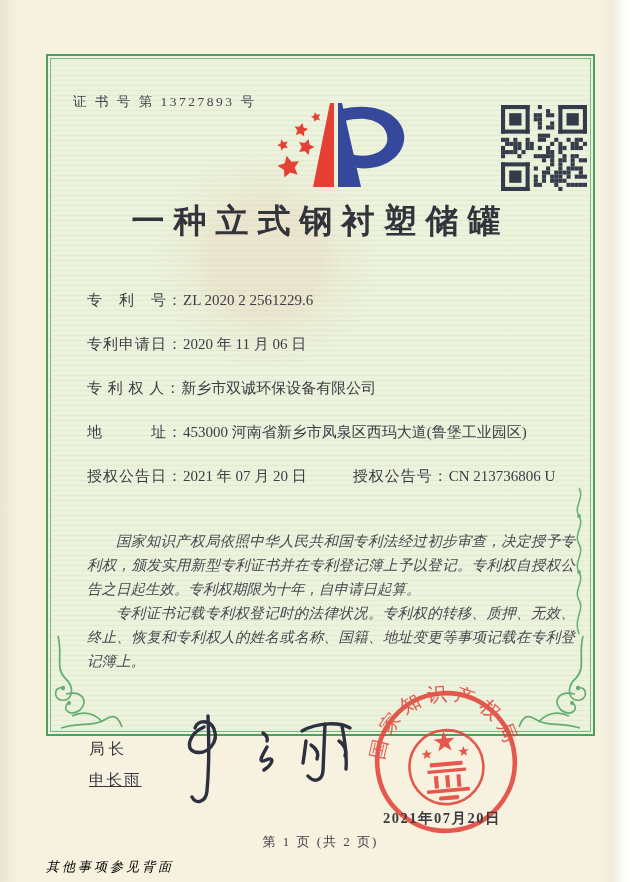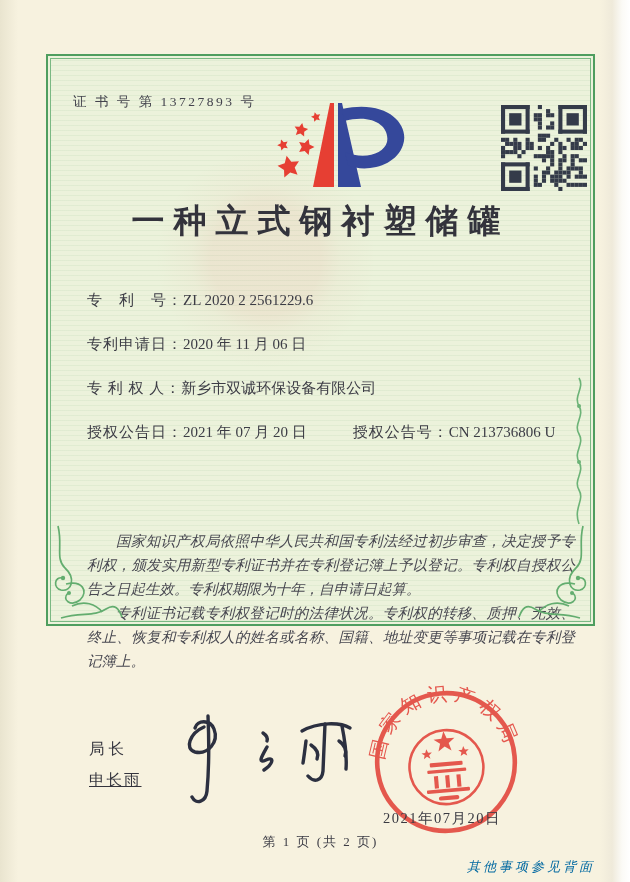--- a/index.html
+++ b/index.html
@@ -2,21 +2,21 @@
 <html><head>
 <meta charset="utf-8">
 <style>
   html,body{margin:0;padding:0;}
   body{
     width:630px;height:882px;position:relative;overflow:hidden;
     background:linear-gradient(90deg,#e9e4cf 0,#f7f2df 18px,#f7f2df 600px,#efeada 612px,#fbfaf6 622px,#ffffff 630px);
     font-family:"Liberation Serif","DejaVu Serif",serif;color:#3a3a42;
   }
   .frame{
-    position:absolute;left:46px;top:54px;width:549px;height:572px;
+    position:absolute;left:46px;top:54px;width:549px;height:682px;
     border:2px solid #4f9e5f;background:#ecf2db;box-sizing:border-box;
   }
   .frame-inner{
     position:absolute;inset:2px;border:1px solid #7ab983;
     background:
       radial-gradient(circle at 215px 200px, rgba(228,120,110,0.10) 0 55px, rgba(228,120,110,0.04) 75px, transparent 110px),
       repeating-linear-gradient(0deg, rgba(122,180,124,0.10) 0 1px, transparent 1px 5px),
       #ecf2db;
   }
   .cert-no{position:absolute;left:22px;top:34px;font-size:13.5px;letter-spacing:2.5px;color:#43434d;}
@@ -31,24 +31,24 @@
   .row.r5{margin-top:20px;} .row.r6{margin-top:12px;} .row.r7{margin-top:21px;}
   .lab{letter-spacing:1px;}
   .pair2{margin-left:46px;}
   .paras{position:absolute;left:36px;top:470px;width:488px;font-size:14.5px;line-height:24px;
          color:#474750;text-align:justify;}
   .paras p{margin:0;text-indent:2em;font-style:italic;}
   .sig-title{position:absolute;left:38px;top:680px;font-size:15.5px;letter-spacing:4px;color:#34343d;}
   .sig-name{position:absolute;left:38px;top:711px;font-size:15.5px;letter-spacing:2px;color:#34343d;text-decoration:underline;}
   .signature{position:absolute;left:95px;top:652px;}
   .seal{position:absolute;left:318px;top:626px;width:154px;height:154px;transform:rotate(-5deg);}
-  .seal-date{position:absolute;left:332px;top:750px;font-size:14.5px;letter-spacing:1.5px;color:#3a3a42;}
+  .seal-date{position:absolute;left:332px;top:750px;font-size:14.5px;letter-spacing:1.5px;color:#3a3a42;font-weight:bold;}
   .page-no{position:absolute;left:0;top:774px;width:100%;text-align:center;font-size:13px;letter-spacing:2px;color:#3d3d46;}
-  .back-note{position:absolute;left:46px;top:858px;width:549px;text-align:right;
-             font-size:13px;letter-spacing:3px;color:#0369a1;font-style:italic;}
+  .back-note{position:absolute;left:46px;top:858px;width:549px;text-align:left;
+             font-size:13px;letter-spacing:3px;color:#000000;font-style:italic;}
   .corner{position:absolute;bottom:1px;}
   .corner.left{left:1px;}
   .corner.right{right:1px;transform:scaleX(-1);}
   .vine{position:absolute;right:3px;bottom:95px;}
 </style>
 </head>
 <body>
 
 <div class="page">
   <div class="frame">
@@ -208,20 +208,23 @@
       <div class="fields">
         <div class="row r3">
           <span class="lab">专　利　号：</span><span class="val">ZL 2020 2 2561229.6</span>
         </div>
         <div class="row r4">
           <span class="lab">专利申请日：</span><span class="val">2020 年 11 月 06 日</span>
         </div>
         <div class="row r5">
           <span class="lab">专 利 权 人：</span><span class="val">新乡市双诚环保设备有限公司</span>
         </div>
+        <div class="row r6">
+          <span class="lab">地　　　址：</span><span class="val">453000 河南省新乡市凤泉区西玛大道(鲁堡工业园区)</span>
+        </div>
         <div class="row r7">
           <span class="lab">授权公告日：</span><span class="val">2021 年 07 月 20 日</span><span class="pair2"><span class="lab">授权公告号：</span><span class="val">CN 213736806 U</span></span>
         </div>
       </div>
 
       <div class="paras">
         <p>国家知识产权局依照中华人民共和国专利法经过初步审查，决定授予专利权，颁发实用新型专利证书并在专利登记簿上予以登记。专利权自授权公告之日起生效。专利权期限为十年，自申请日起算。</p>
         <p>专利证书记载专利权登记时的法律状况。专利权的转移、质押、无效、终止、恢复和专利权人的姓名或名称、国籍、地址变更等事项记载在专利登记簿上。</p>
       </div>
 

